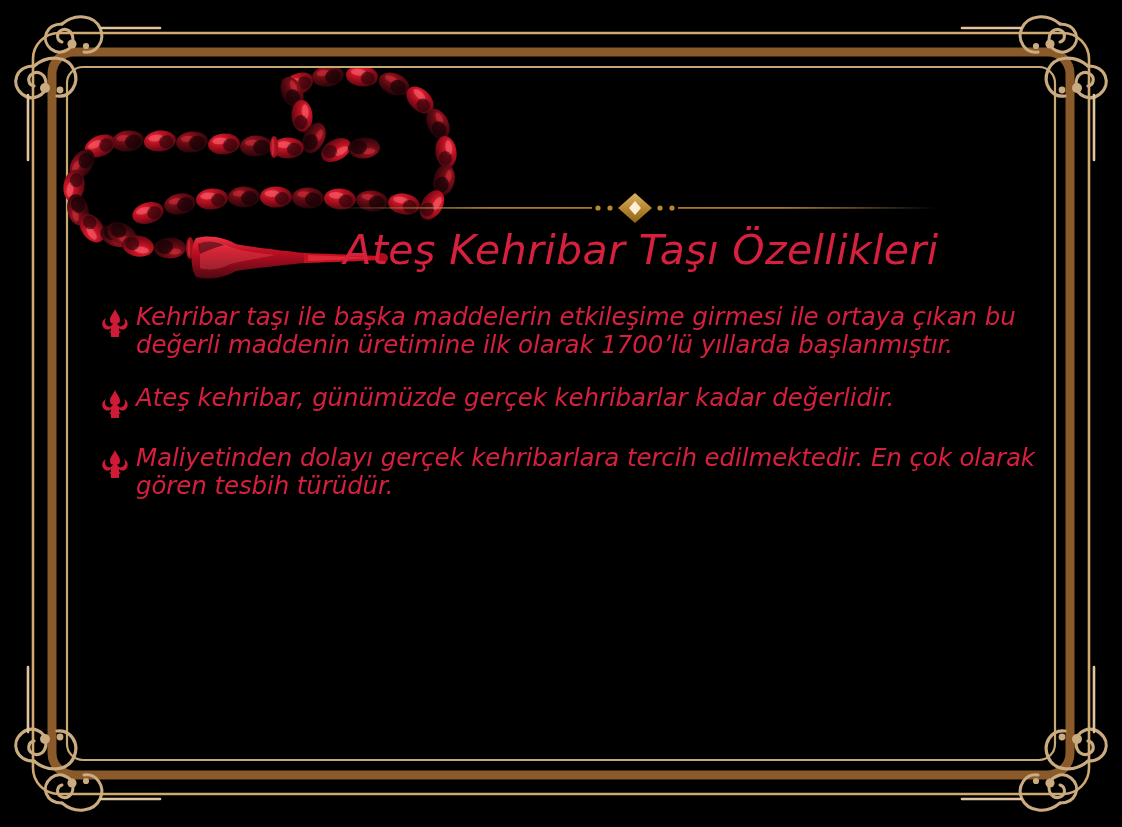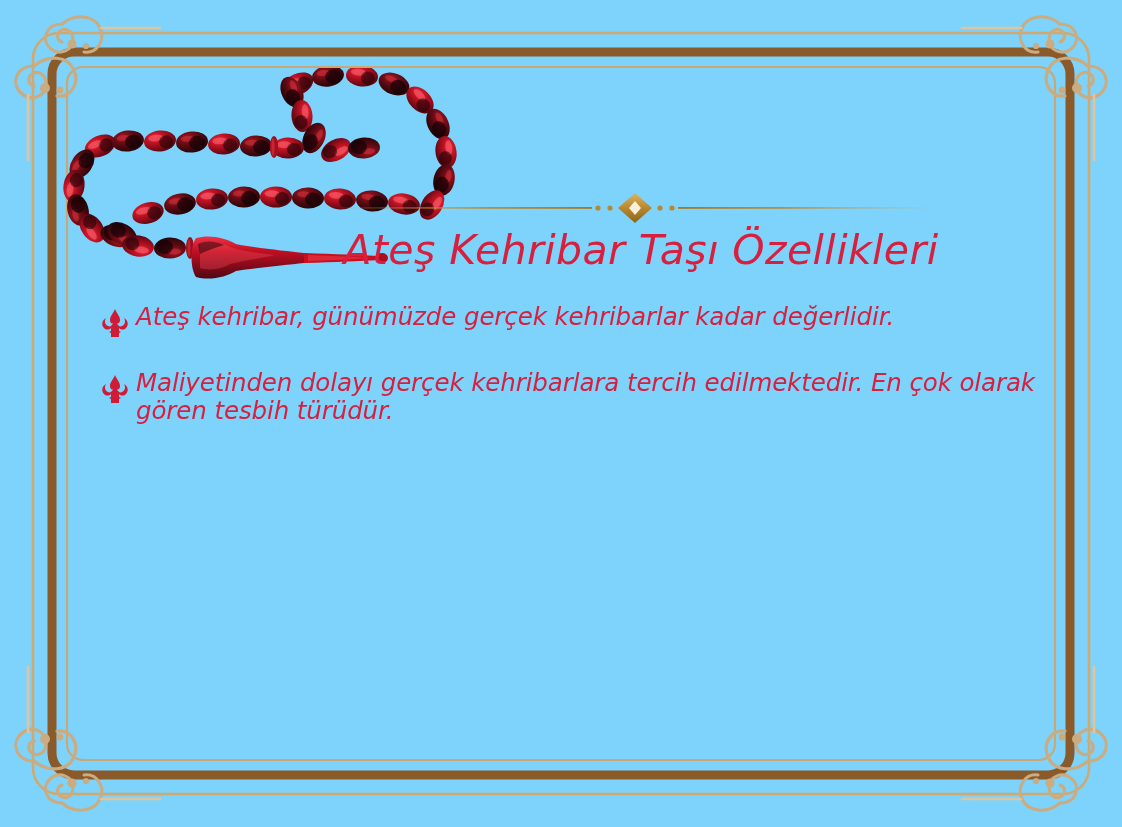--- a/index.html
+++ b/index.html
@@ -6,21 +6,21 @@
   html,body{margin:0;padding:0;}
   body{
     width:1122px;height:827px;
     background:#fdeeda;
     font-family:"DejaVu Sans", sans-serif;
     overflow:hidden;
   }
   .card{
     position:relative;
     width:1122px;height:827px;
-    background:#7dd3fc;
+    background:#000000;
     overflow:hidden;
   }
 
   
   .frame-svg{
     position:absolute;left:0;top:0;
     width:1122px;height:827px;
     pointer-events:none;
   }
 
@@ -75,21 +75,21 @@
   .item-text{
     flex:1 1 auto;
     font-family:"DejaVu Sans", sans-serif;
     font-style:italic;
     font-weight:400;
     font-size:24.5px;
     line-height:1.13;
     color:#d71f3e;
     letter-spacing:-0.1px;
   }
-  .item.tight{margin-bottom:30px;}
+  .item.tight{margin-bottom:24px;}
 </style>
 </head>
 <body>
 
 <div class="card">
 
   <svg class="frame-svg" viewBox="0 0 1122 827">
     <defs>
 
       <g id="scroll">
@@ -260,20 +260,29 @@
     <circle cx="330" cy="18" r="2.6" fill="#b8882f"></circle>
     <circle cx="342" cy="18" r="2.6" fill="#b8882f"></circle>
     <path d="M305 3 L322 18 L305 33 L288 18 Z" fill="url(#gDia)"></path>
     <path d="M305 11 L311 18 L305 25 L299 18 Z" fill="#fdeeda"></path>
   </svg>
 
   <div class="title">Ateş Kehribar Taşı Özellikleri</div>
 
   <div class="list">
 
+    <div class="item">
+      <svg class="bullet" viewBox="0 0 30 32">
+        <path d="M15 2 C13 7 10 9 10 13 C10 16 12 17 13 16 C12 19 10 20 8 19 C5 18 4 14 6 11
+                 C2 13 1 18 4 21 C6 23 9 23 11 21 L11 24 L9 25 L11 26 L11 30 L19 30 L19 26
+                 L21 25 L19 24 L19 21 C21 23 24 23 26 21 C29 18 28 13 24 11 C26 14 25 18 22 19
+                 C20 20 18 19 17 16 C18 17 20 16 20 13 C20 9 17 7 15 2 Z" fill="#cf1b35"></path>
+      </svg>
+      <div class="item-text">Kehribar taşı ile başka maddelerin etkileşime girmesi ile ortaya çıkan bu değerli maddenin üretimine ilk olarak 1700’lü yıllarda başlanmıştır.</div>
+    </div>
 
     <div class="item tight">
       <svg class="bullet" viewBox="0 0 30 32">
         <path d="M15 2 C13 7 10 9 10 13 C10 16 12 17 13 16 C12 19 10 20 8 19 C5 18 4 14 6 11
                  C2 13 1 18 4 21 C6 23 9 23 11 21 L11 24 L9 25 L11 26 L11 30 L19 30 L19 26
                  L21 25 L19 24 L19 21 C21 23 24 23 26 21 C29 18 28 13 24 11 C26 14 25 18 22 19
                  C20 20 18 19 17 16 C18 17 20 16 20 13 C20 9 17 7 15 2 Z" fill="#cf1b35"></path>
       </svg>
       <div class="item-text">Ateş kehribar, günümüzde gerçek kehribarlar kadar değerlidir.</div>
     </div>

